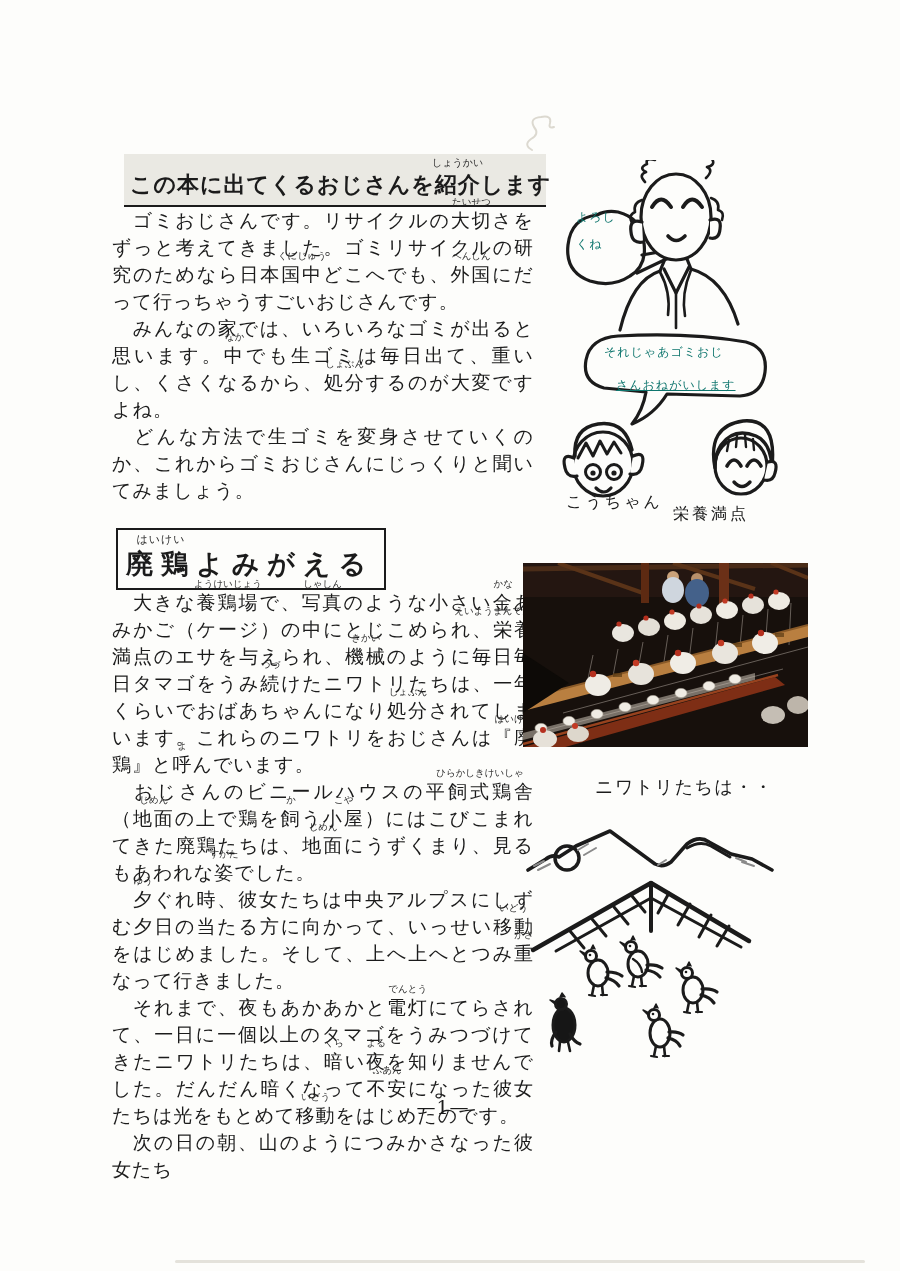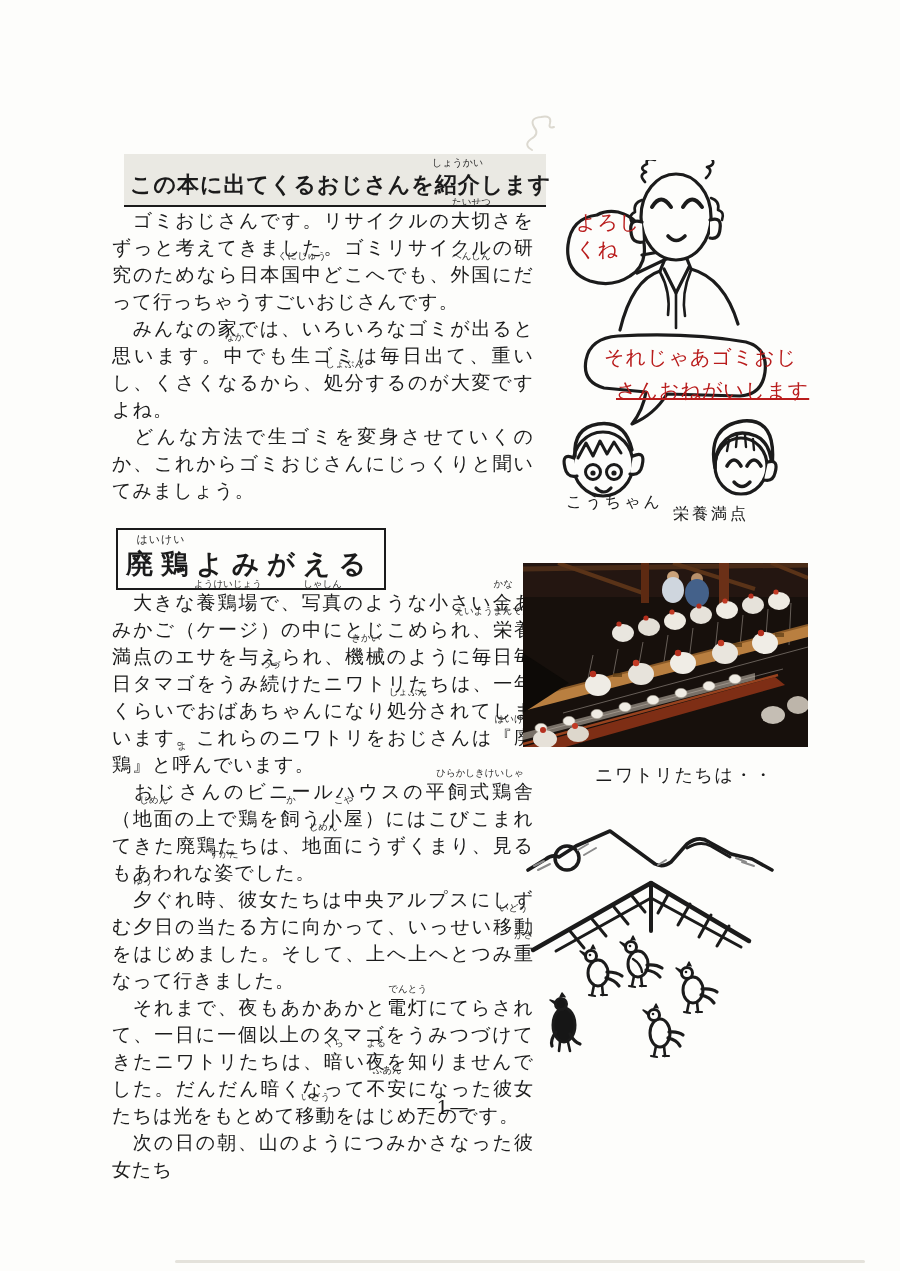--- a/index.html
+++ b/index.html
@@ -35,28 +35,28 @@
   
   .heading-box {
     position:absolute; left:116px; top:528px;
     border:2.5px solid #1b1b1b; background:#fdfdfb;
     padding:16px 10px 6px 8px;
     font-size:27px; font-weight:bold; letter-spacing:8px; white-space:nowrap;
   }
   .heading-box .rt { top:-14px; font-size:11px; letter-spacing:1px; }
   
   .abs { position:absolute; }
-  .bubble-text { font-size:20px; letter-spacing:1px; white-space:nowrap; color:#b91c1c; }
+  .bubble-text { font-size:12px; letter-spacing:1px; white-space:nowrap; color:#0f766e; }
   .kid-label { font-size:16px; letter-spacing:3px; white-space:nowrap; }
   .photo-frame { position:absolute; left:523px; top:563px; width:285px; height:184px; }
   .caption {
     position:absolute; left:553px; top:757px;
     font-size:18px; letter-spacing:1.5px; line-height:35px; white-space:nowrap;
   }
-  .caption .line2 { padding-left:42px; }
+  .caption .line2 { padding-left:42px;margin-top:12px; }
   .pagenum {
     position:absolute; left:393px; top:1096px; width:100px; text-align:center;
     font-size:19px; letter-spacing:1px;
   }
   .bottom-edge {
     position:absolute; left:175px; top:1260px; width:690px; height:3px;
     background:#e4e2db; border-radius:2px;
   }
   svg { display:block; }
 </style>

